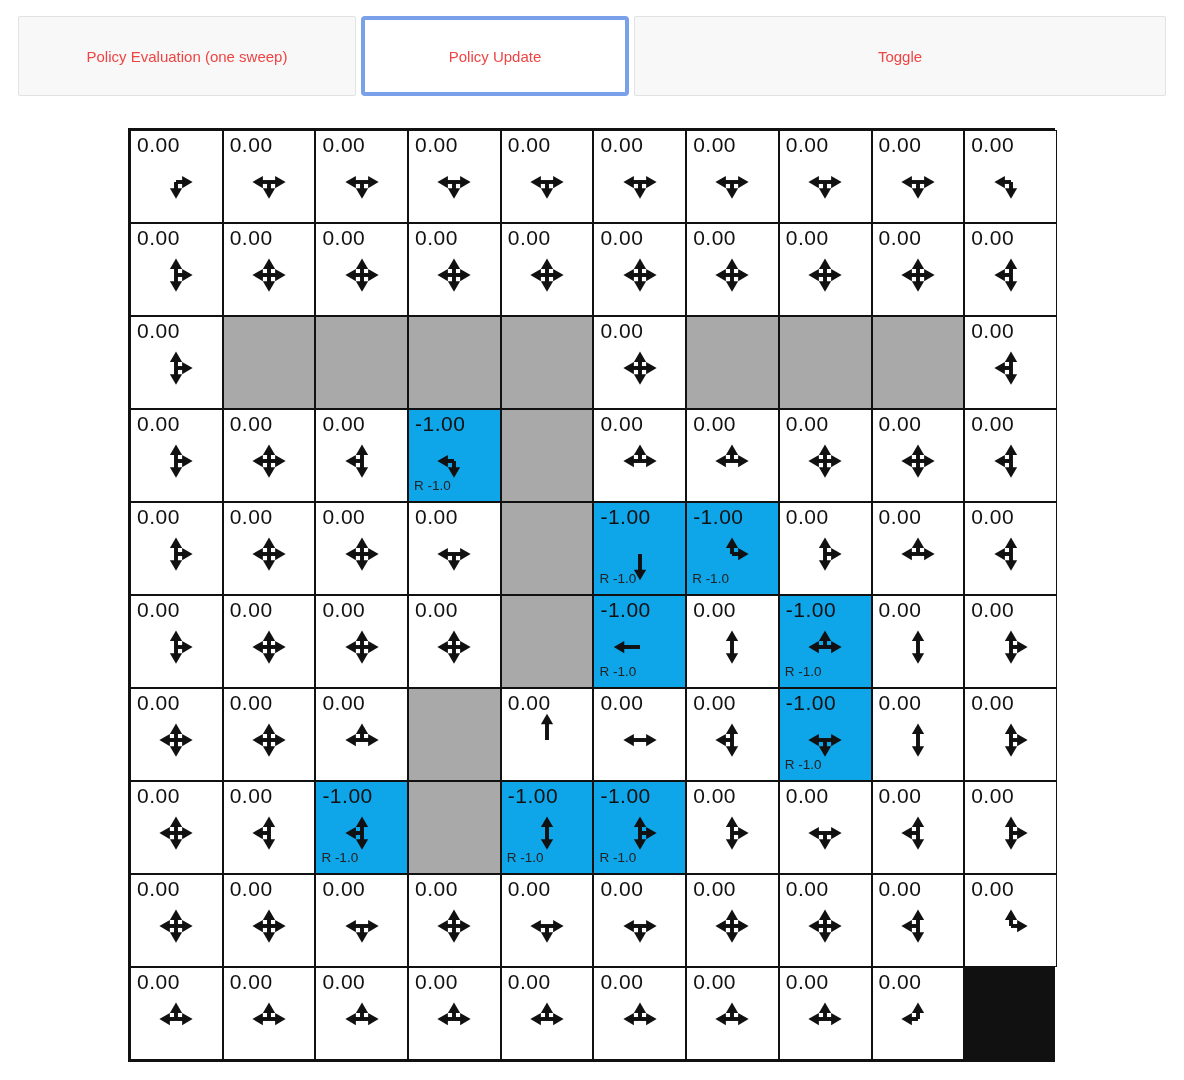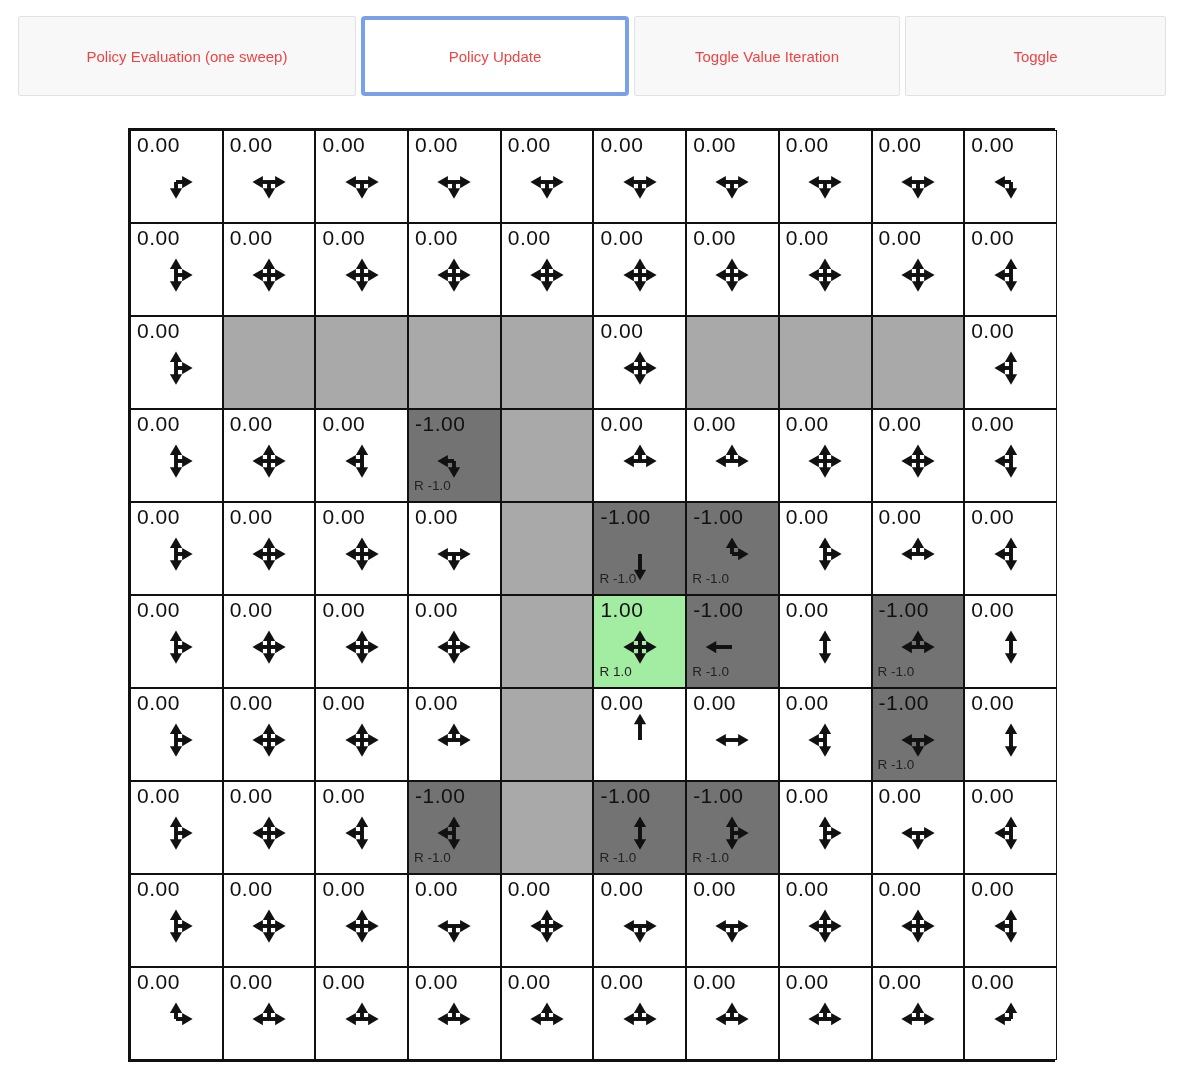--- a/index.html
+++ b/index.html
@@ -55,21 +55,21 @@
     gap: 0;
   }
   .cell {
     position: relative;
     background: #ffffff;
     border: 1px solid #111;
     box-sizing: border-box;
     overflow: hidden;
   }
   .cell.wall  { background: #a9a9a9; }
-  .cell.red   { background: #737373; }
+  .cell.red   { background: #0ea5e9; }
   .cell.green { background: #a3eda3; }
   .cell .value {
     position: absolute;
     top: 2px; left: 6px;
     font-size: 21px;
     color: #111;
     letter-spacing: 0.5px;
   }
   .cell .reward {
     position: absolute;
@@ -85,21 +85,20 @@
     width: 56px;
     height: 56px;
   }
 </style>
 </head>
 <body>
 
 <div class="toolbar">
   <button class="btn b0">Policy Evaluation (one sweep)</button>
   <button class="btn b1 active">Policy Update</button>
-  <button class="btn b2">Toggle Value Iteration</button>
   <button class="btn b3">Toggle</button>
 </div>
 
 <div class="grid-wrap">
   <div class="grid">
       <div class="cell">
         <span class="value">0.00</span>
         <svg viewBox="-32 -32 64 64" class="arrows">
           <line x1="0" y1="0" x2="12" y2="0" stroke="#111111" stroke-width="4.5"></line>
           <polygon points="19,0 7,7 7,-7" fill="#111111"></polygon>
@@ -621,34 +620,20 @@
           <polygon points="0,-19 7,-7 -7,-7" fill="#111111"></polygon>
           <line x1="0" y1="0" x2="-12" y2="0" stroke="#111111" stroke-width="4.5"></line>
           <polygon points="-19,0 -7,-7 -7,7" fill="#111111"></polygon>
           <line x1="0" y1="0" x2="12" y2="0" stroke="#111111" stroke-width="4.5"></line>
           <polygon points="19,0 7,7 7,-7" fill="#111111"></polygon>
           <line x1="0" y1="0" x2="0" y2="12" stroke="#111111" stroke-width="4.5"></line>
           <polygon points="0,19 -7,7 7,7" fill="#111111"></polygon>
         </svg>
       </div>
       <div class="cell wall"></div>
-      <div class="cell green">
-        <span class="value">1.00</span>
-        <svg viewBox="-32 -32 64 64" class="arrows">
-          <line x1="0" y1="0" x2="0" y2="-12" stroke="#111111" stroke-width="4.5"></line>
-          <polygon points="0,-19 7,-7 -7,-7" fill="#111111"></polygon>
-          <line x1="0" y1="0" x2="-12" y2="0" stroke="#111111" stroke-width="4.5"></line>
-          <polygon points="-19,0 -7,-7 -7,7" fill="#111111"></polygon>
-          <line x1="0" y1="0" x2="12" y2="0" stroke="#111111" stroke-width="4.5"></line>
-          <polygon points="19,0 7,7 7,-7" fill="#111111"></polygon>
-          <line x1="0" y1="0" x2="0" y2="12" stroke="#111111" stroke-width="4.5"></line>
-          <polygon points="0,19 -7,7 7,7" fill="#111111"></polygon>
-        </svg>
-        <span class="reward">R 1.0</span>
-      </div>
       <div class="cell red">
         <span class="value">-1.00</span>
         <svg viewBox="-32 -32 64 64" class="arrows">
           <line x1="0" y1="0" x2="-23" y2="0" stroke="#111111" stroke-width="4.5"></line>
           <polygon points="-30,0 -18,-7 -18,7" fill="#111111"></polygon>
         </svg>
         <span class="reward">R -1.0</span>
       </div>
       <div class="cell">
         <span class="value">0.00</span>

